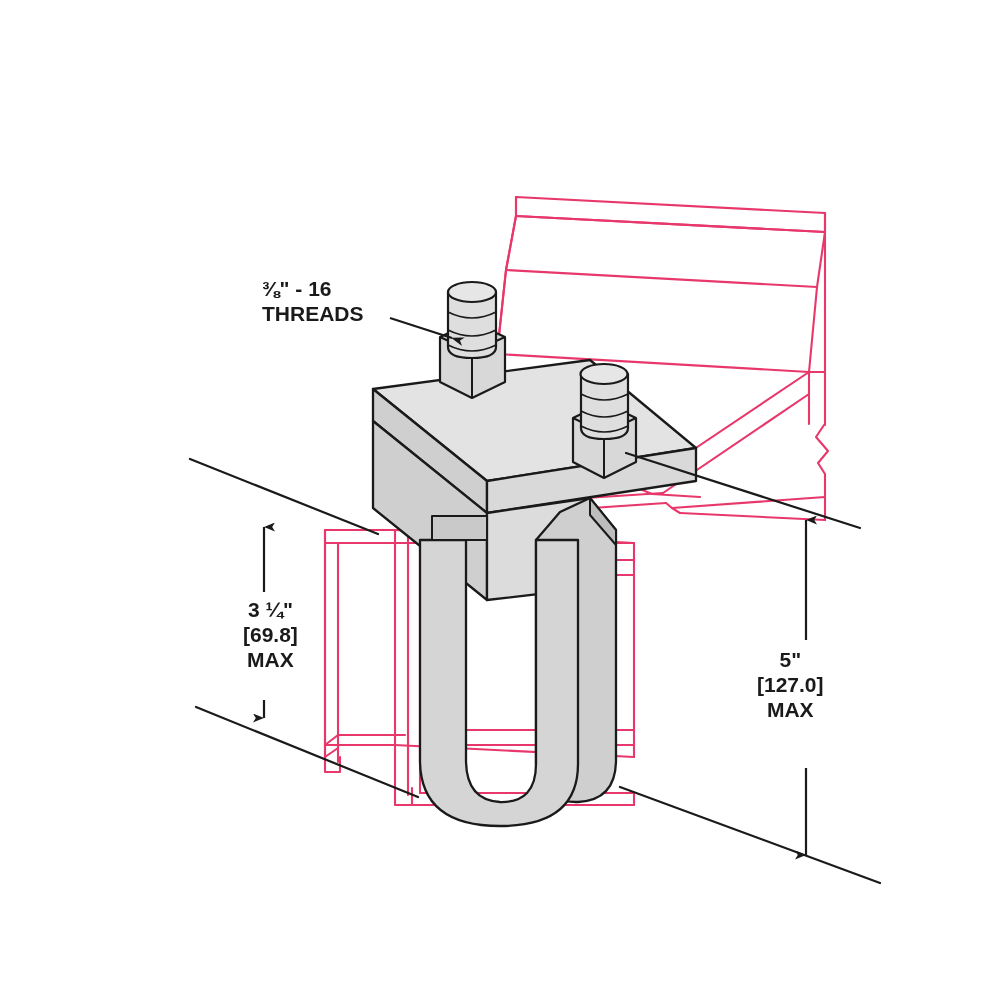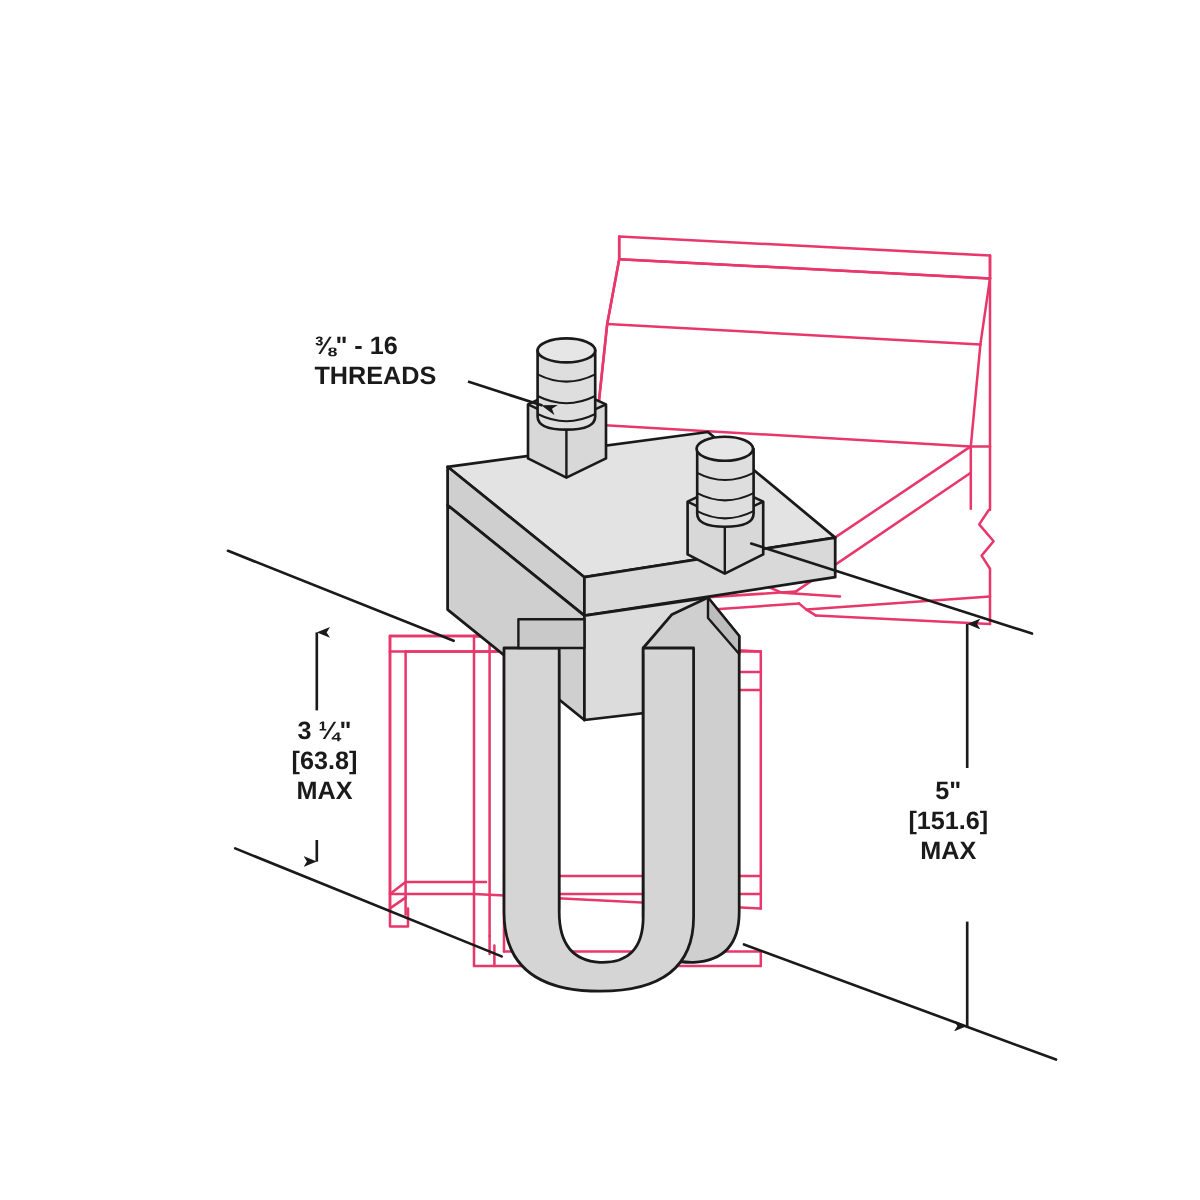--- a/index.html
+++ b/index.html
@@ -234,23 +234,23 @@
 
   </svg>
 
   <div class="label-block" id="thread-callout">
     <span class="ln">⅜" - 16</span>
     <span class="ln">THREADS</span>
   </div>
 
   <div class="label-block" id="dim-left-label">
     <span class="ln">3 ¼"</span>
-    <span class="ln">[63.8]</span>
+    <span class="ln">[69.8]</span>
     <span class="ln">MAX</span>
   </div>
 
   <div class="label-block" id="dim-right-label">
     <span class="ln">5"</span>
-    <span class="ln">[151.6]</span>
+    <span class="ln">[127.0]</span>
     <span class="ln">MAX</span>
   </div>
 
 </div>
 
 </body></html>

